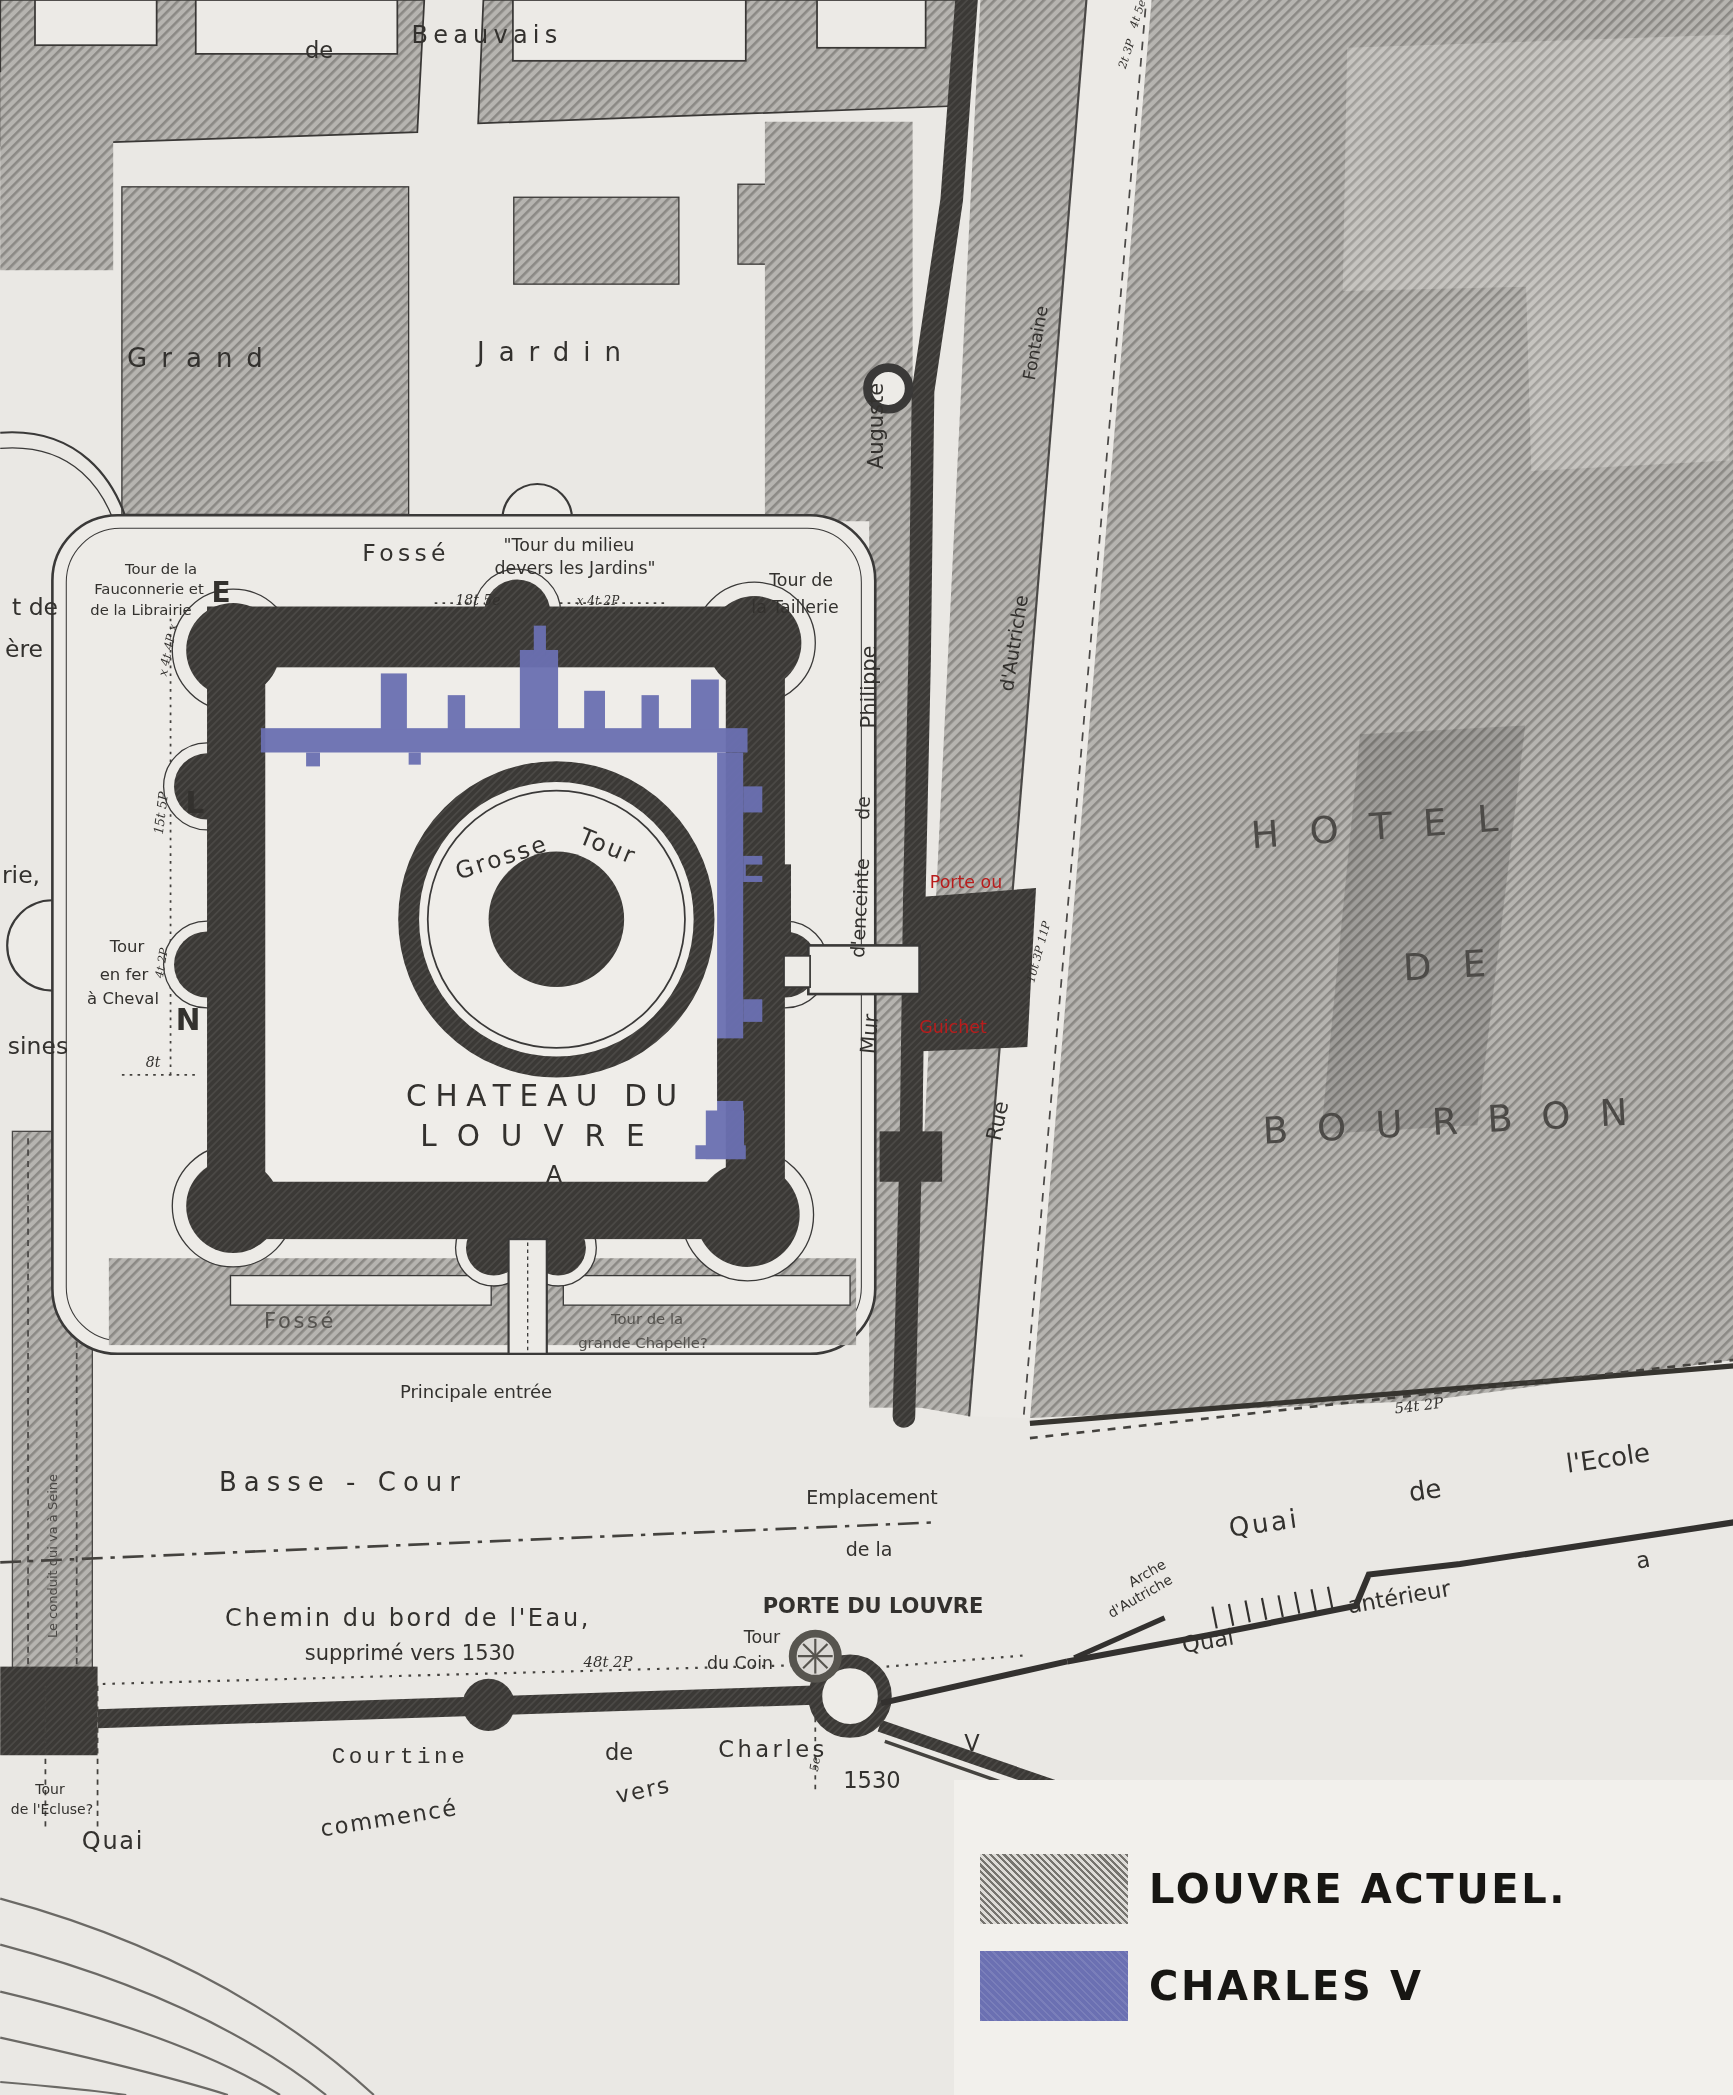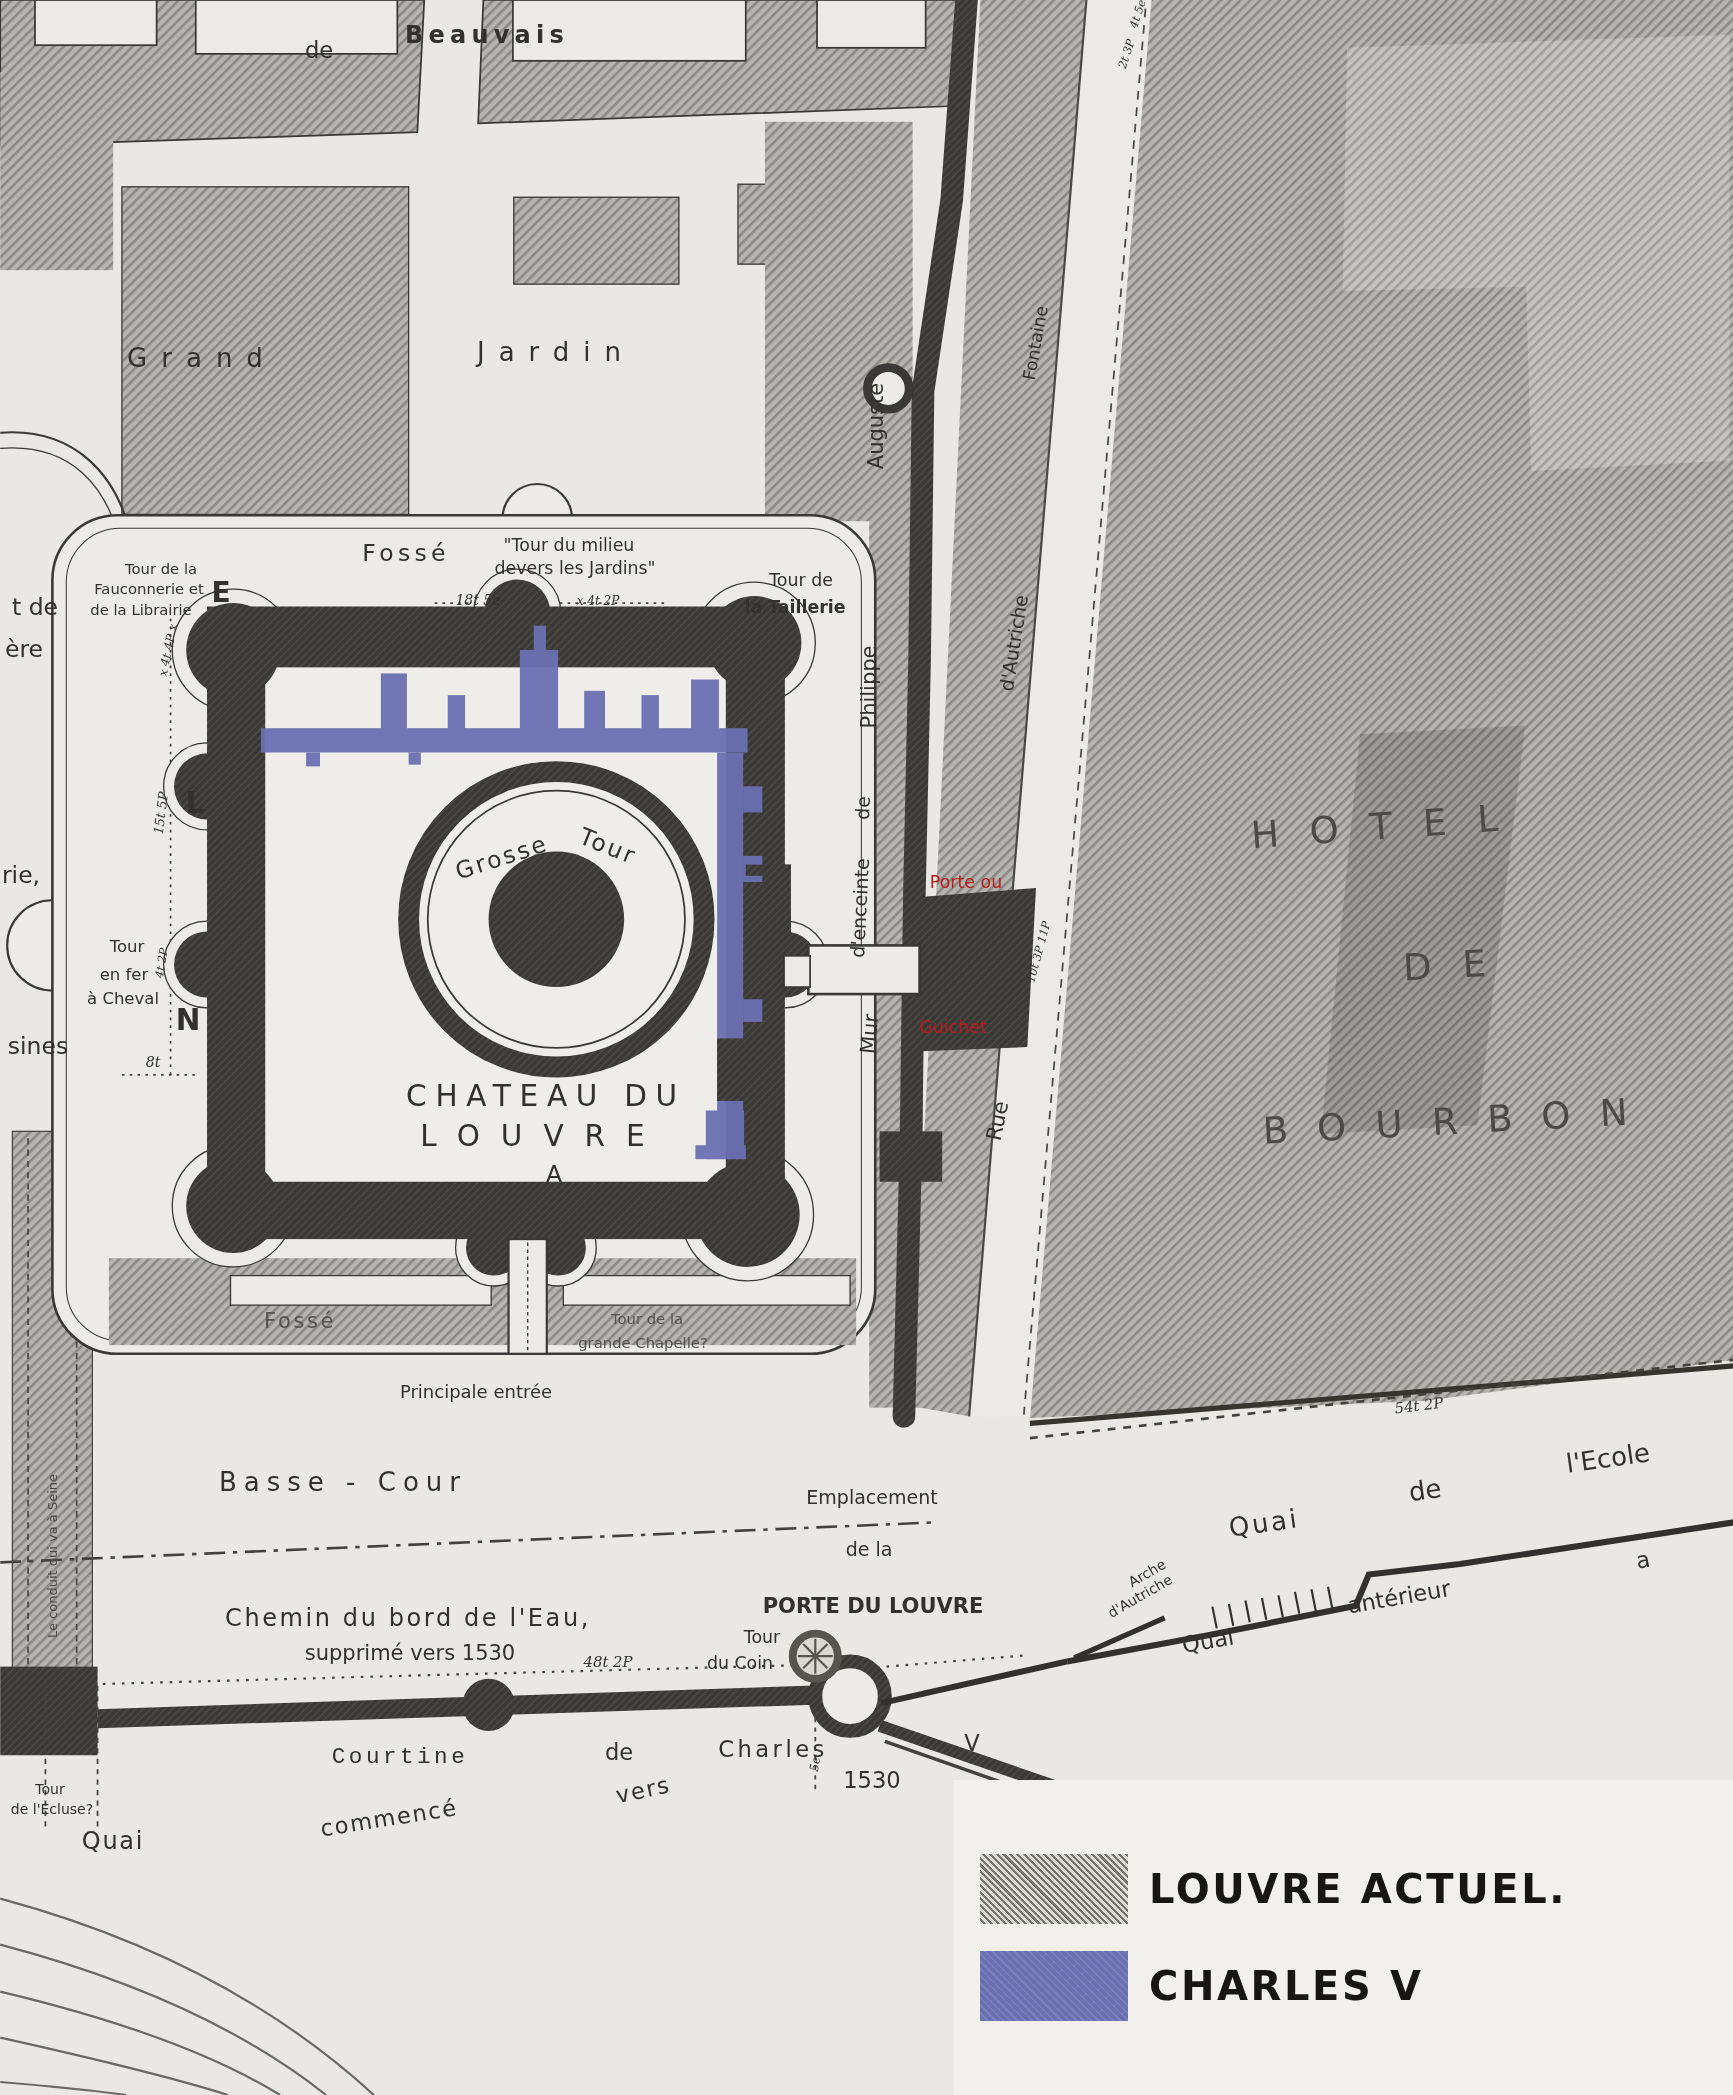--- a/index.html
+++ b/index.html
@@ -239,34 +239,34 @@
     <path d="M1700,2180 Q1850,2090 1995,2062"></path>
     <path d="M1728,2215 Q1868,2128 1995,2100"></path>
     <path d="M1758,2250 Q1884,2168 1995,2140"></path>
     <path d="M1120,2125 Q1250,2090 1380,2105"></path>
     <path d="M1110,2150 Q1240,2115 1370,2130"></path>
   </g>
 </svg>
 
 <div id="map-labels">
       <span class="maplabel" style="left: 319px; top: 50px; font-size: 22.6px; transform: translate(-50%, -50%) rotate(0deg);">de</span>
-      <span class="maplabel" style="left: 487px; top: 35px; font-size: 24px; letter-spacing: 5.2px; transform: translate(-50%, -50%) rotate(0deg); font-weight: bold;">Beauvais</span>
+      <span class="maplabel" style="left: 487px; top: 35px; font-size: 24px; letter-spacing: 5.2px; transform: translate(-50%, -50%) rotate(0deg);">Beauvais</span>
       <span class="maplabel" style="left: 202px; top: 358px; font-size: 26px; letter-spacing: 14px; transform: translate(-50%, -50%) rotate(0deg);">Grand</span>
       <span class="maplabel" style="left: 556px; top: 352px; font-size: 26px; letter-spacing: 14px; transform: translate(-50%, -50%) rotate(0deg);">Jardin</span>
       <span class="maplabel" style="left: 406px; top: 554px; font-size: 23.5px; letter-spacing: 4.3px; transform: translate(-50%, -50%) rotate(0deg);">Fossé</span>
       <span class="maplabel" style="left: 569px; top: 546px; font-size: 17.4px; transform: translate(-50%, -50%) rotate(0deg);">"Tour du milieu</span>
       <span class="maplabel" style="left: 575px; top: 569px; font-size: 17.4px; transform: translate(-50%, -50%) rotate(0deg);">devers les Jardins"</span>
       <span class="maplabel" style="left: 478px; top: 600px; font-size: 14px; transform: translate(-50%, -50%) rotate(0deg); font-style: italic; font-family: &quot;DejaVu Serif&quot;, serif;">18t 5e</span>
       <span class="maplabel" style="left: 598px; top: 601px; font-size: 12px; transform: translate(-50%, -50%) rotate(0deg); font-style: italic; font-family: &quot;DejaVu Serif&quot;, serif;">x 4t 2P</span>
       <span class="maplabel" style="left: 161px; top: 569px; font-size: 14.8px; transform: translate(-50%, -50%) rotate(0deg);">Tour de la</span>
       <span class="maplabel" style="left: 149px; top: 589px; font-size: 14.8px; transform: translate(-50%, -50%) rotate(0deg);">Fauconnerie et</span>
       <span class="maplabel" style="left: 141px; top: 610px; font-size: 14.8px; transform: translate(-50%, -50%) rotate(0deg);">de la Librairie</span>
       <span class="maplabel" style="left: 221px; top: 593px; font-size: 28px; transform: translate(-50%, -50%) rotate(0deg); font-weight: bold;">E</span>
       <span class="maplabel" style="left: 801px; top: 581px; font-size: 17.4px; transform: translate(-50%, -50%) rotate(0deg);">Tour de</span>
-      <span class="maplabel" style="left: 795px; top: 608px; font-size: 17.4px; transform: translate(-50%, -50%) rotate(0deg); font-weight: bold;">la Taillerie</span>
+      <span class="maplabel" style="left: 795px; top: 608px; font-size: 17.4px; transform: translate(-50%, -50%) rotate(0deg);">la Taillerie</span>
       <span class="maplabel" style="left: 35px; top: 608px; font-size: 23.5px; transform: translate(-50%, -50%) rotate(0deg);">t  de</span>
       <span class="maplabel" style="left: 24px; top: 650px; font-size: 23.5px; transform: translate(-50%, -50%) rotate(0deg);">ère</span>
       <span class="maplabel" style="left: 21px; top: 876px; font-size: 23.5px; transform: translate(-50%, -50%) rotate(0deg);">rie,</span>
       <span class="maplabel" style="left: 38px; top: 1047px; font-size: 23.5px; transform: translate(-50%, -50%) rotate(0deg);">sines</span>
       <span class="maplabel" style="left: 168px; top: 650px; font-size: 12px; transform: translate(-50%, -50%) rotate(-78deg); font-style: italic; font-family: &quot;DejaVu Serif&quot;, serif;">x 4t 4P x</span>
       <span class="maplabel" style="left: 161px; top: 813px; font-size: 13px; transform: translate(-50%, -50%) rotate(-83deg); font-style: italic; font-family: &quot;DejaVu Serif&quot;, serif;">15t 5P</span>
       <span class="maplabel" style="left: 195px; top: 804px; font-size: 29.5px; transform: translate(-50%, -50%) rotate(0deg); font-weight: bold;">L</span>
       <span class="maplabel" style="left: 127px; top: 947px; font-size: 16.5px; transform: translate(-50%, -50%) rotate(0deg);">Tour</span>
       <span class="maplabel" style="left: 124px; top: 975px; font-size: 16.5px; transform: translate(-50%, -50%) rotate(0deg);">en fer</span>
       <span class="maplabel" style="left: 123px; top: 999px; font-size: 16.5px; transform: translate(-50%, -50%) rotate(0deg);">à Cheval</span>

